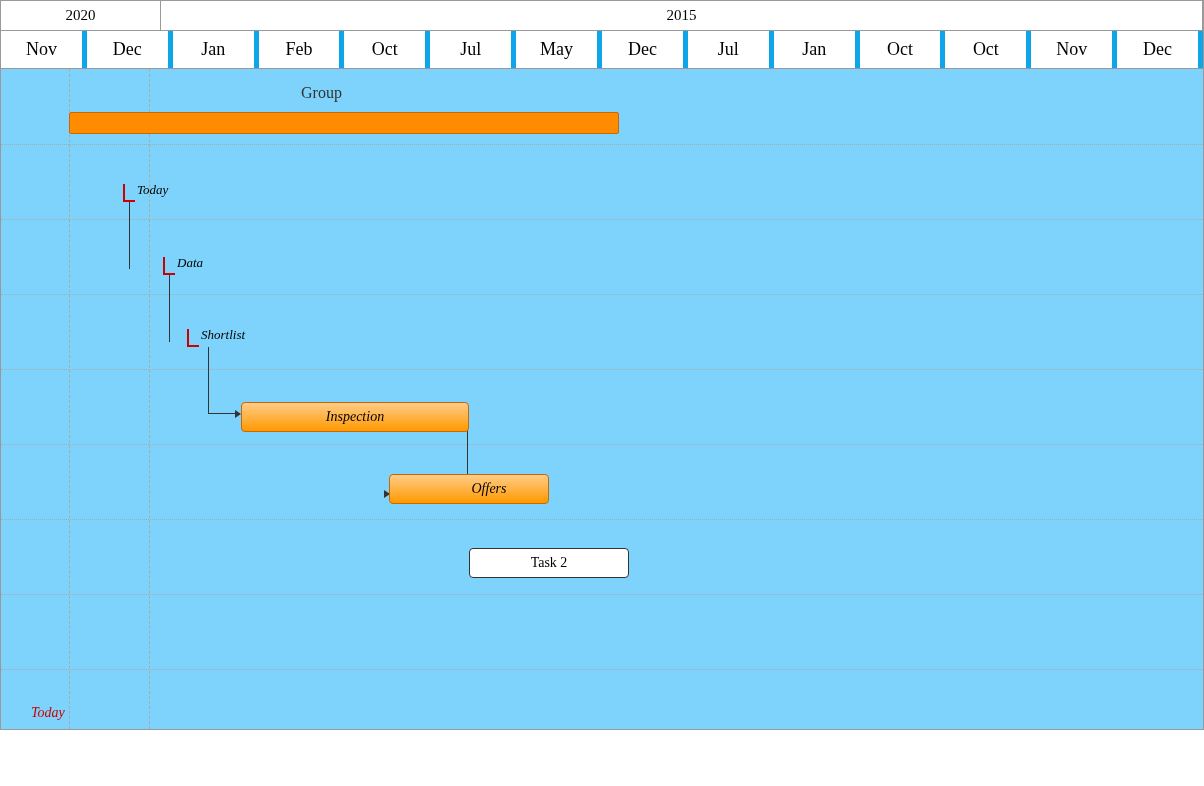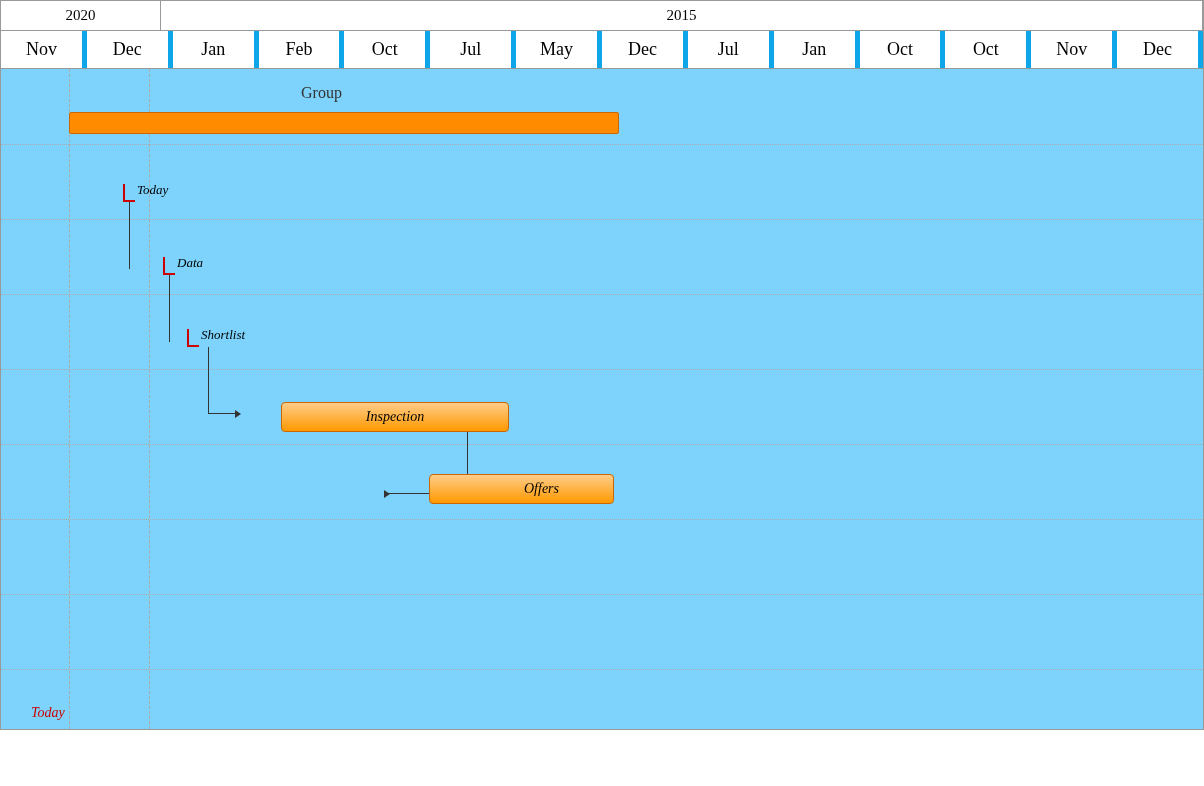--- a/index.html
+++ b/index.html
@@ -56,21 +56,20 @@
       justify-content: center;
       font-size: 14px;
     }
     .bar-orange {
       background: #FF8C00;
       border: 1px solid #cc6600;
     }
     .bar-orange-light {
       background: linear-gradient(to bottom, #ffcc88, #ff9900);
       border: 1px solid #cc6600;
-      margin-left: 40px;
     }
     .bar-outline {
       background: #fff;
       border: 1px solid #333;
     }
     .arrow-right {
       position: absolute;
       width: 0;
       height: 0;
       border-top: 4px solid transparent;
@@ -151,21 +150,24 @@
 
     <div style="position:absolute; left:186px; top:260px;">
       <div style="width:12px; height:18px; border-left:2px solid #cc0000; border-bottom:2px solid #cc0000; position:absolute;"></div>
       <span style="position:absolute; left:14px; top:-2px; font-size:13px; font-style:italic; color:#000;">Shortlist</span>
     </div>
 
     <div class="bar bar-orange-light" style="left:240px; top:333px; width:228px; height:30px; font-style:italic; font-size:14px;">
       <span>Inspection</span>
     </div>
 
-    <div class="bar bar-orange-light" style="left:388px; top:405px; width:185px; height:30px; font-style:italic; font-size:14px;padding-left:40px;">
+    <div class="bar bar-orange-light" style="left:388px; top:405px; width:160px; height:30px; font-style:italic; font-size:14px;padding-left:40px;">
       <span>Offers</span>
     </div>
 
+    <div class="bar bar-outline" style="left:468px; top:479px; width:160px; height:30px; font-size:14px;">
+      <span>Task 2</span>
+    </div>
 
     <div style="position:absolute; bottom:8px; left:30px; font-size:14px; color:#cc0000; font-style:italic;margin-top:24px;">Today</div>
 
   </div>
 </div>
 
 </body></html>

